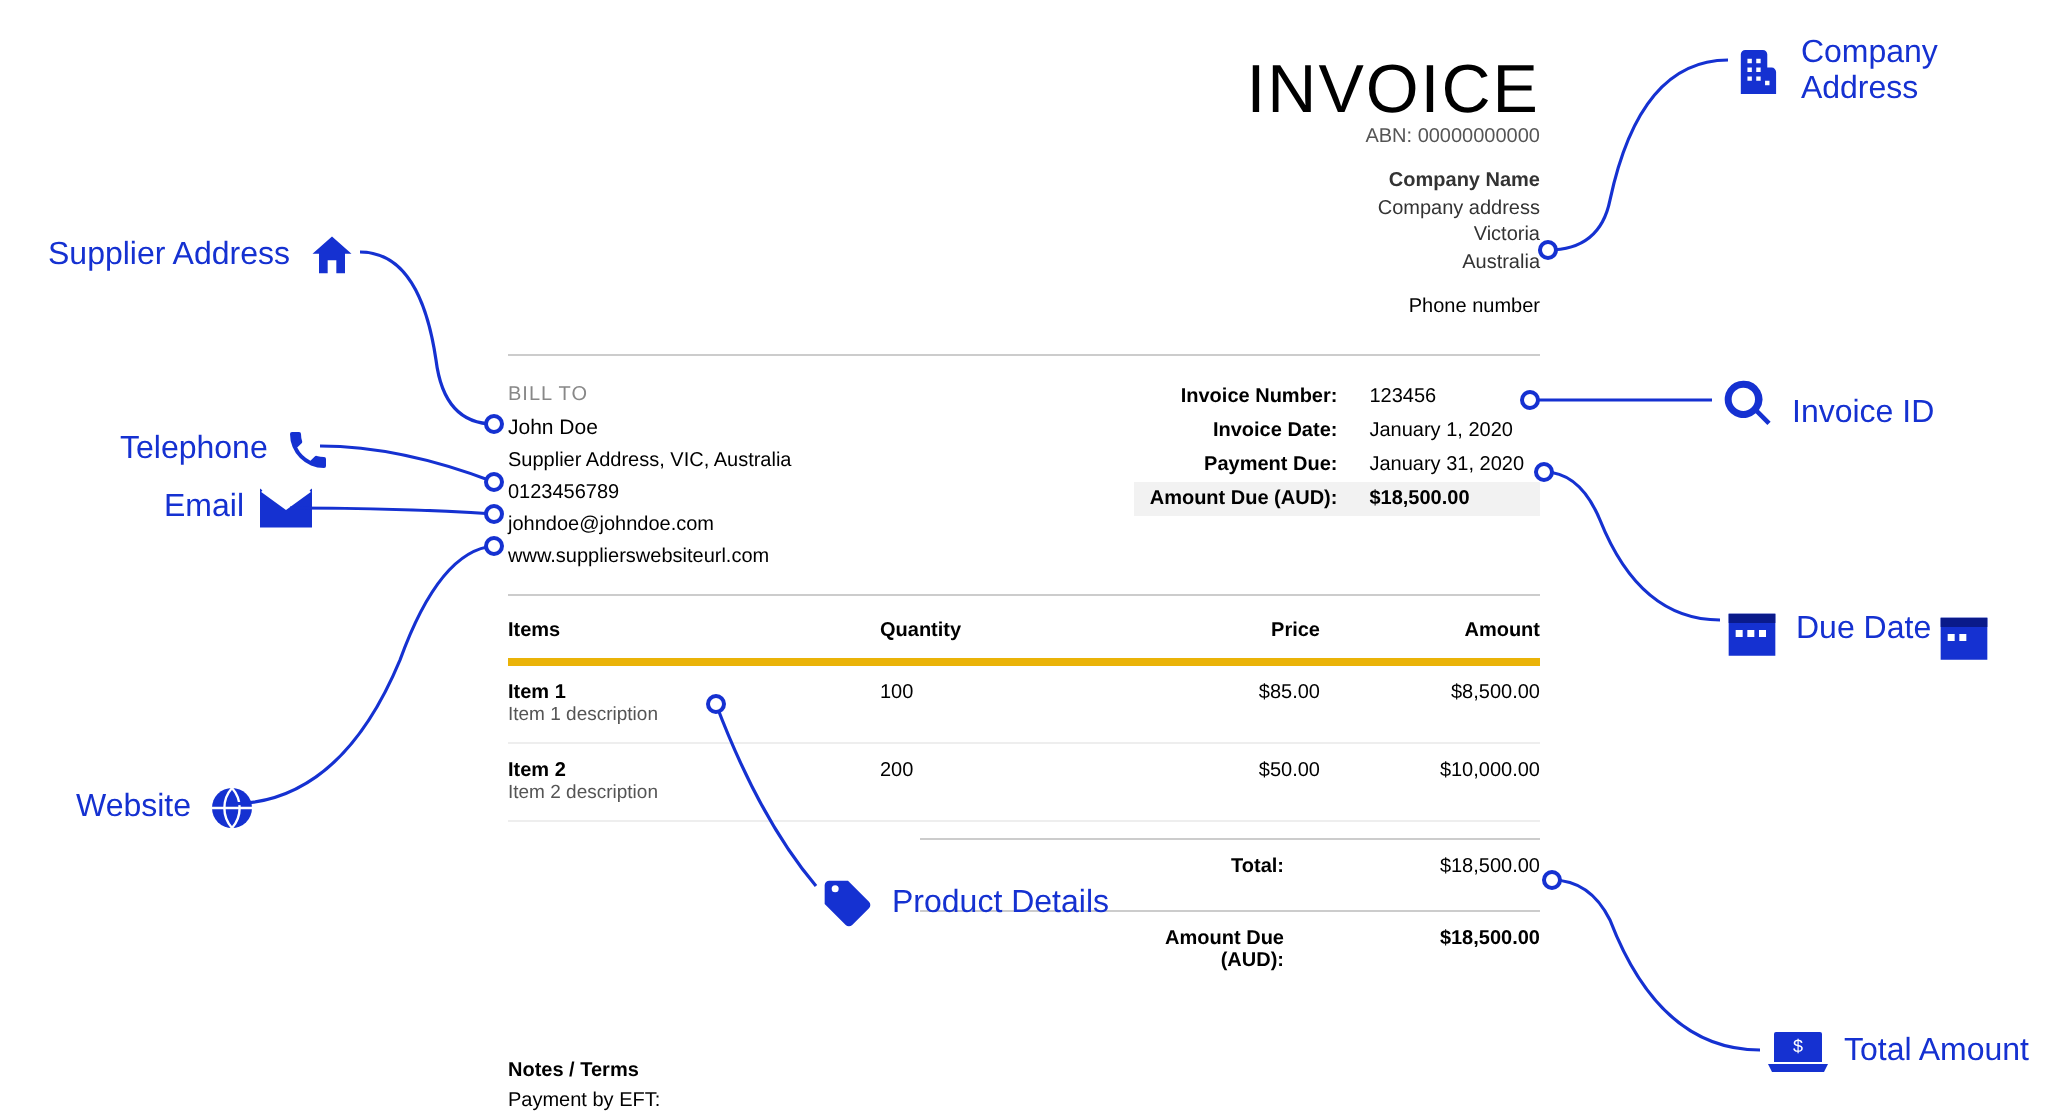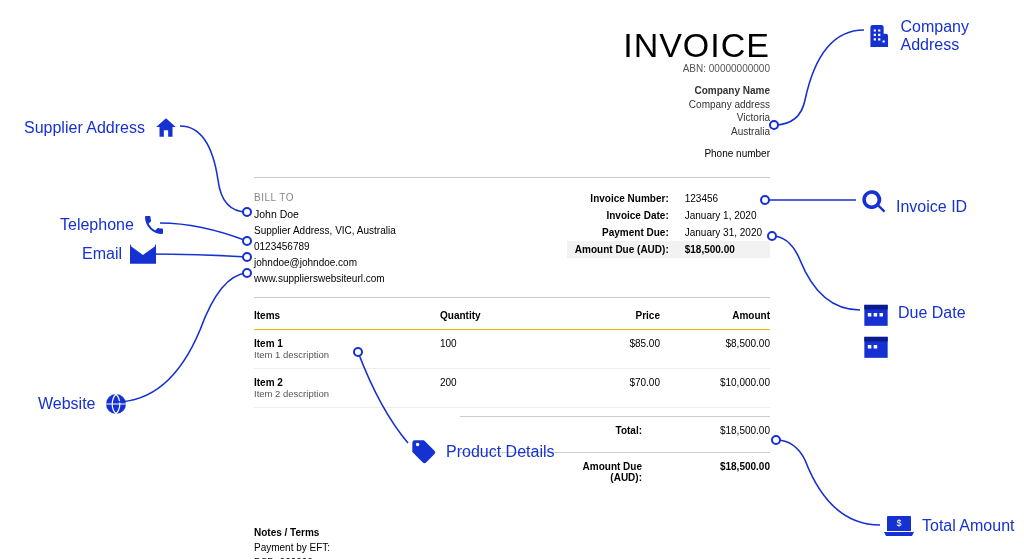--- a/index.html
+++ b/index.html
@@ -36,21 +36,21 @@
   .meta td { padding: 3px 8px; }
   .meta td.k { font-weight: 700; text-align: right; }
   .meta tr.due td { background: #f2f2f2; font-weight: 700; }
   
   .items-hdr, .items-row {
     display: grid;
     grid-template-columns: 1fr 110px 110px 110px;
     font-size: 10px;
     padding: 8px 0;
   }
-  .items-hdr { font-weight: 700; border-bottom: 1px solid #eab308; margin-top: 4px; }
+  .items-hdr { font-weight: 700; border-bottom: 4px solid #eab308; margin-top: 4px; }
   .items-row { border-bottom: 1px solid #eee; }
   .items-row .desc { color: #555; font-size: 9.5px; }
   .items-row .itn { font-weight: 700; }
   .ac { text-align: left; }
   .ar { text-align: right; }
   
   .totals {
     margin-top: 8px;
     border-top: 1px solid #ccc;
     display: grid;
@@ -150,21 +150,21 @@
     <div class="ac">100</div>
     <div class="ar">$85.00</div>
     <div class="ar">$8,500.00</div>
   </div>
   <div class="items-row">
     <div>
       <div class="itn">Item 2</div>
       <div class="desc">Item 2 description</div>
     </div>
     <div class="ac">200</div>
-    <div class="ar">$70.00</div>
+    <div class="ar">$50.00</div>
     <div class="ar">$10,000.00</div>
   </div>
 
   <div class="totals">
     <div class="k">Total:</div>
     <div class="v">$18,500.00</div>
   </div>
   <div class="totals final">
     <div class="k">Amount Due (AUD):</div>
     <div class="v">$18,500.00</div>
@@ -253,21 +253,21 @@
   <span>Company Address</span>
 </div>
 
 <div class="ann" style="left:860px; top:188px;align-items:flex-end;">
   <svg width="28" height="28" viewBox="0 0 24 24">
       <path d="M10 2a8 8 0 105.3 14l5 5 1.4-1.4-5-5A8 8 0 0010 2zm0 3a5 5 0 11-5 5 5 5 0 015-5z"></path>
     </svg>
   <span>Invoice ID</span>
 </div>
 
-<div class="ann" style="left:862px; top:300px; flex-direction:column; align-items:flex-start; gap:2px;">
+<div class="ann" style="left:862px; top:300px; flex-direction:row; align-items:center; gap:2px;">
   <div style="display:flex; align-items:center; gap:8px;">
     <svg width="28" height="26" viewBox="0 0 24 22">
         <path d="M2 4h20v18H2z" fill="#1531d1"></path>
         <path d="M2 4h20v4H2z" fill="#0a1a8a"></path>
         <rect x="5" y="11" width="3" height="3" fill="#fff"></rect>
         <rect x="10" y="11" width="3" height="3" fill="#fff"></rect>
         <rect x="15" y="11" width="3" height="3" fill="#fff"></rect>
       </svg>
     <span>Due Date</span>
   </div>

